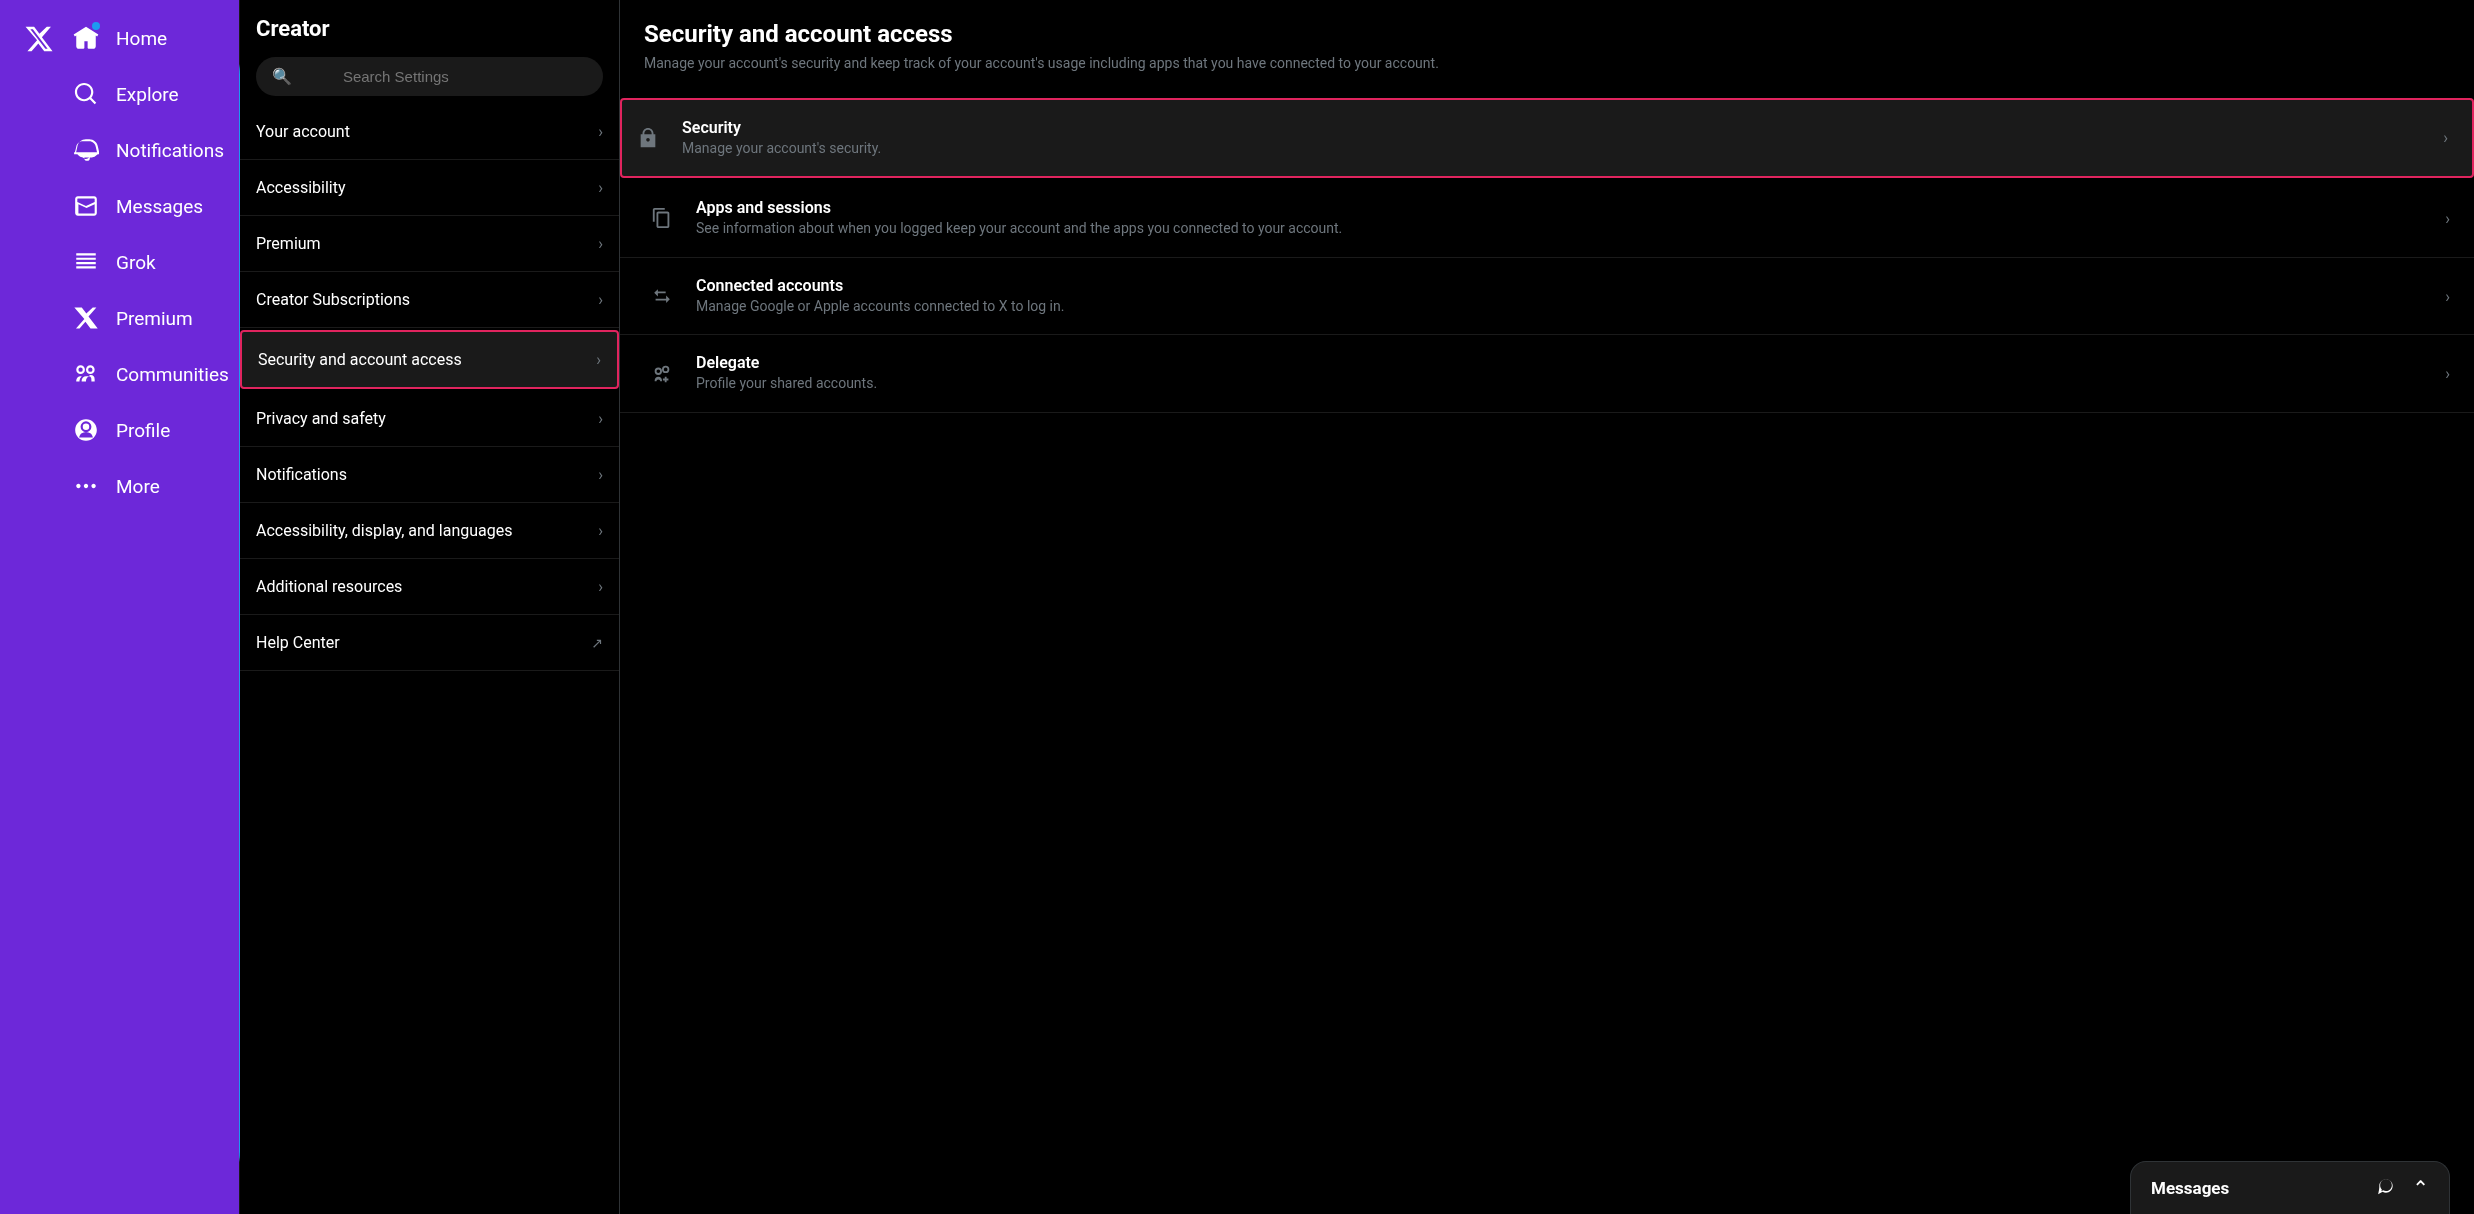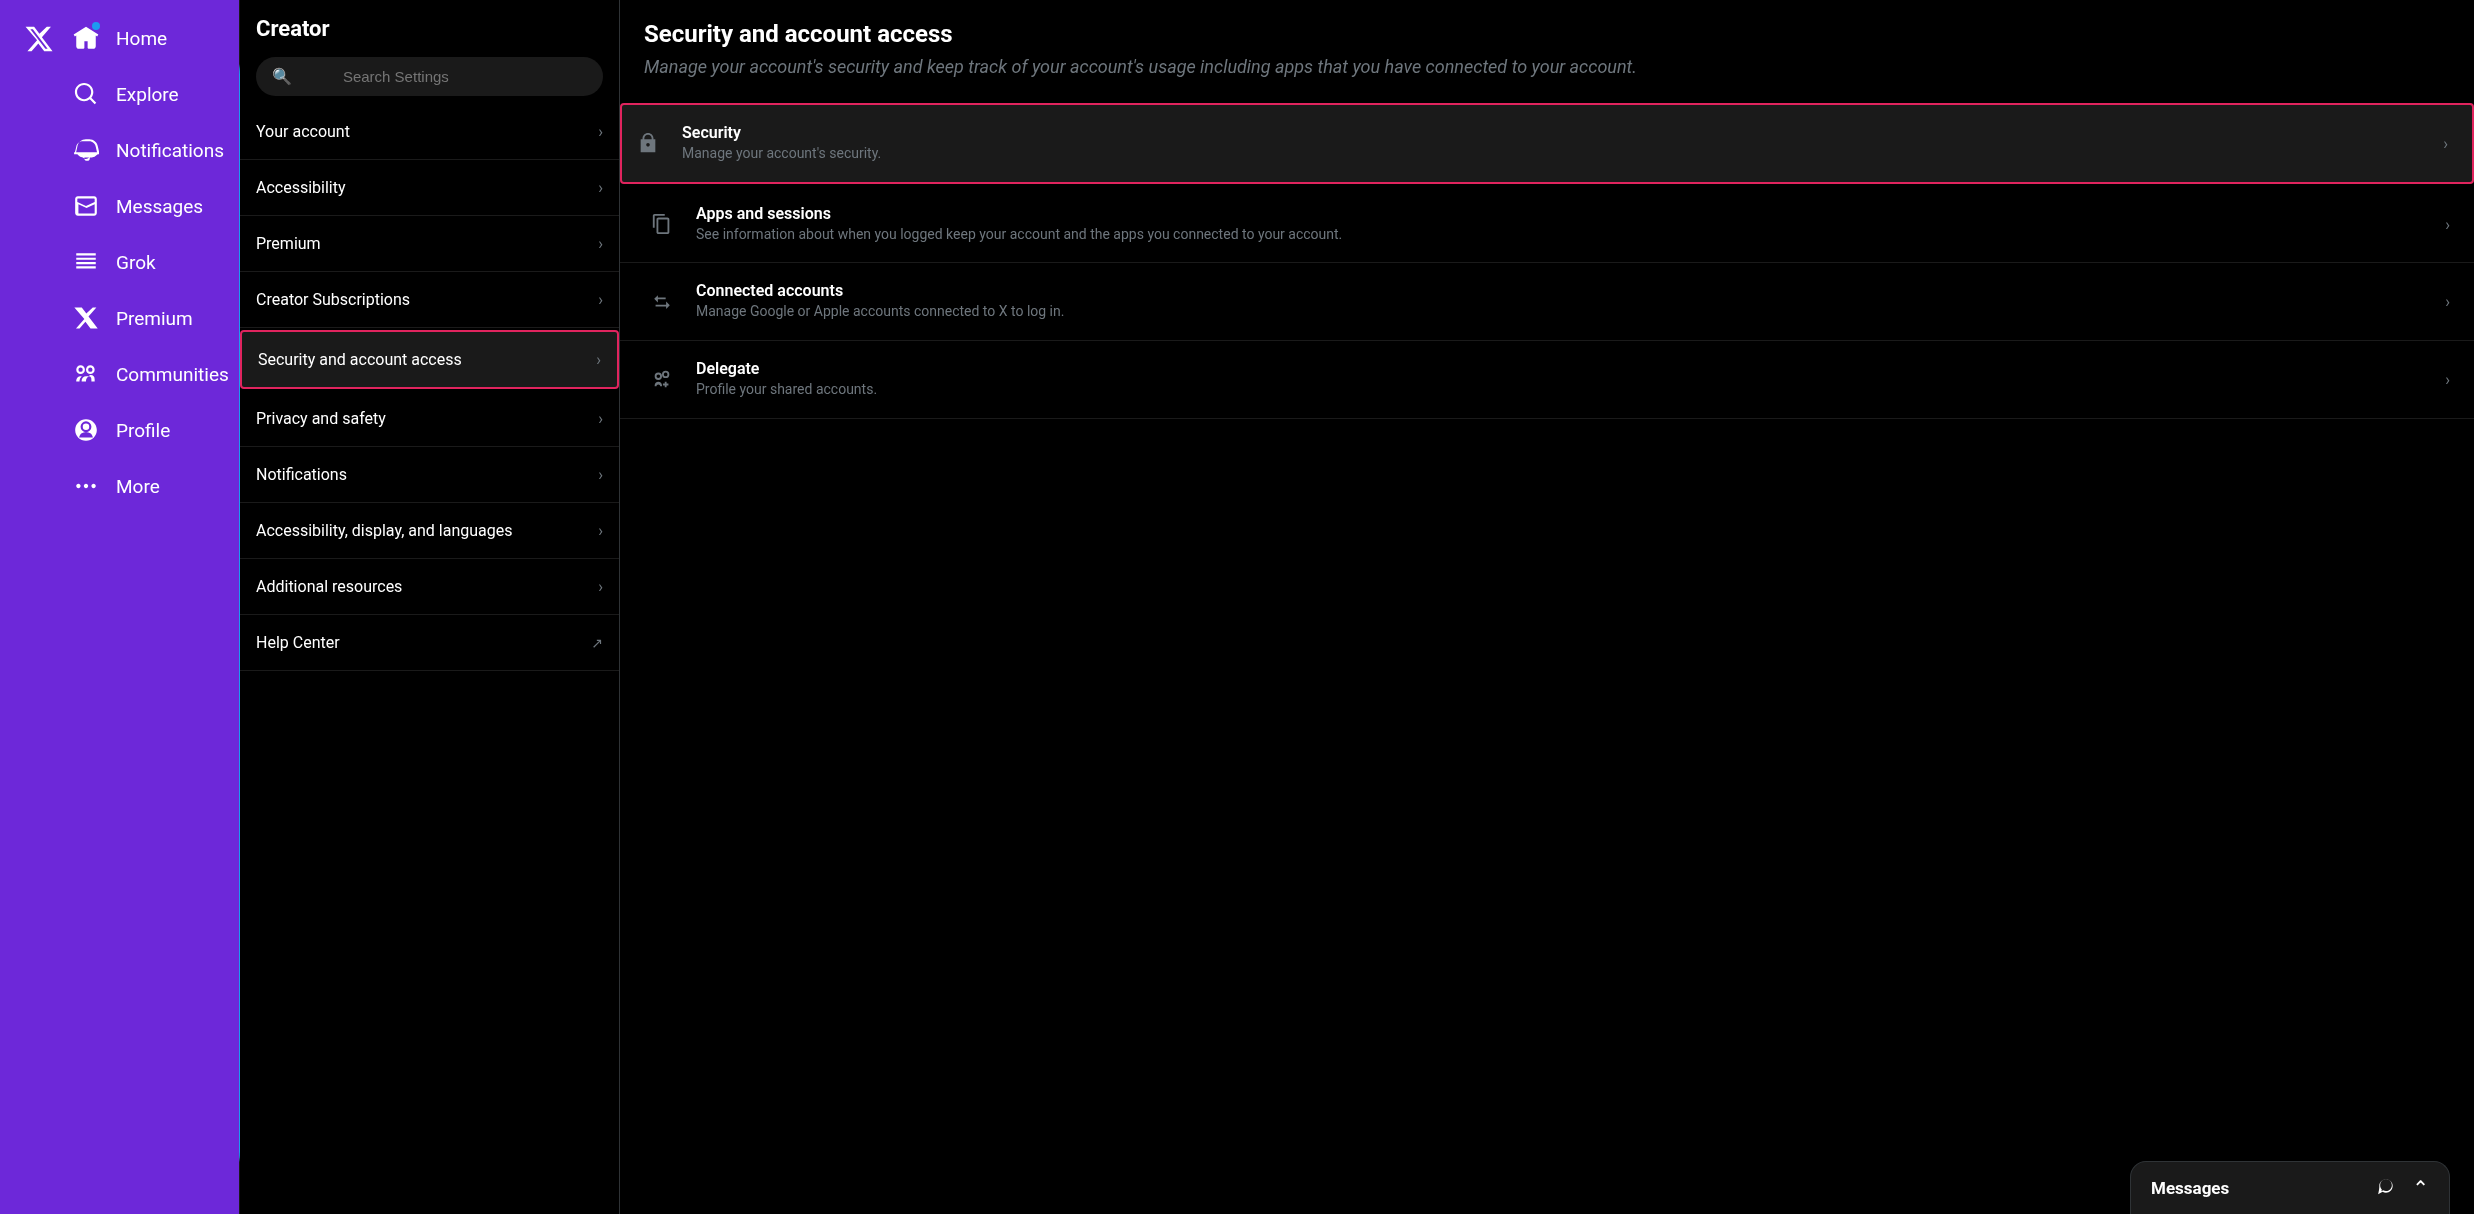--- a/index.html
+++ b/index.html
@@ -152,25 +152,24 @@
     }
     .right-panel-header {
       padding: 20px 24px 0 24px;
     }
     .right-panel-title {
       font-size: 24px;
       font-weight: 700;
       margin-bottom: 6px;
     }
     .right-panel-subtitle {
-      font-size: 18px;
+      font-size: 14px;
       color: #6e767d;
       line-height: 1.4;
       margin-bottom: 24px;
-      font-style: italic;
     }
 
     .security-item {
       display: flex;
       align-items: center;
       padding: 18px 24px;
       cursor: pointer;
       border-bottom: 1px solid #1a1a1a;
       gap: 16px;
       transition: background 0.1s;

